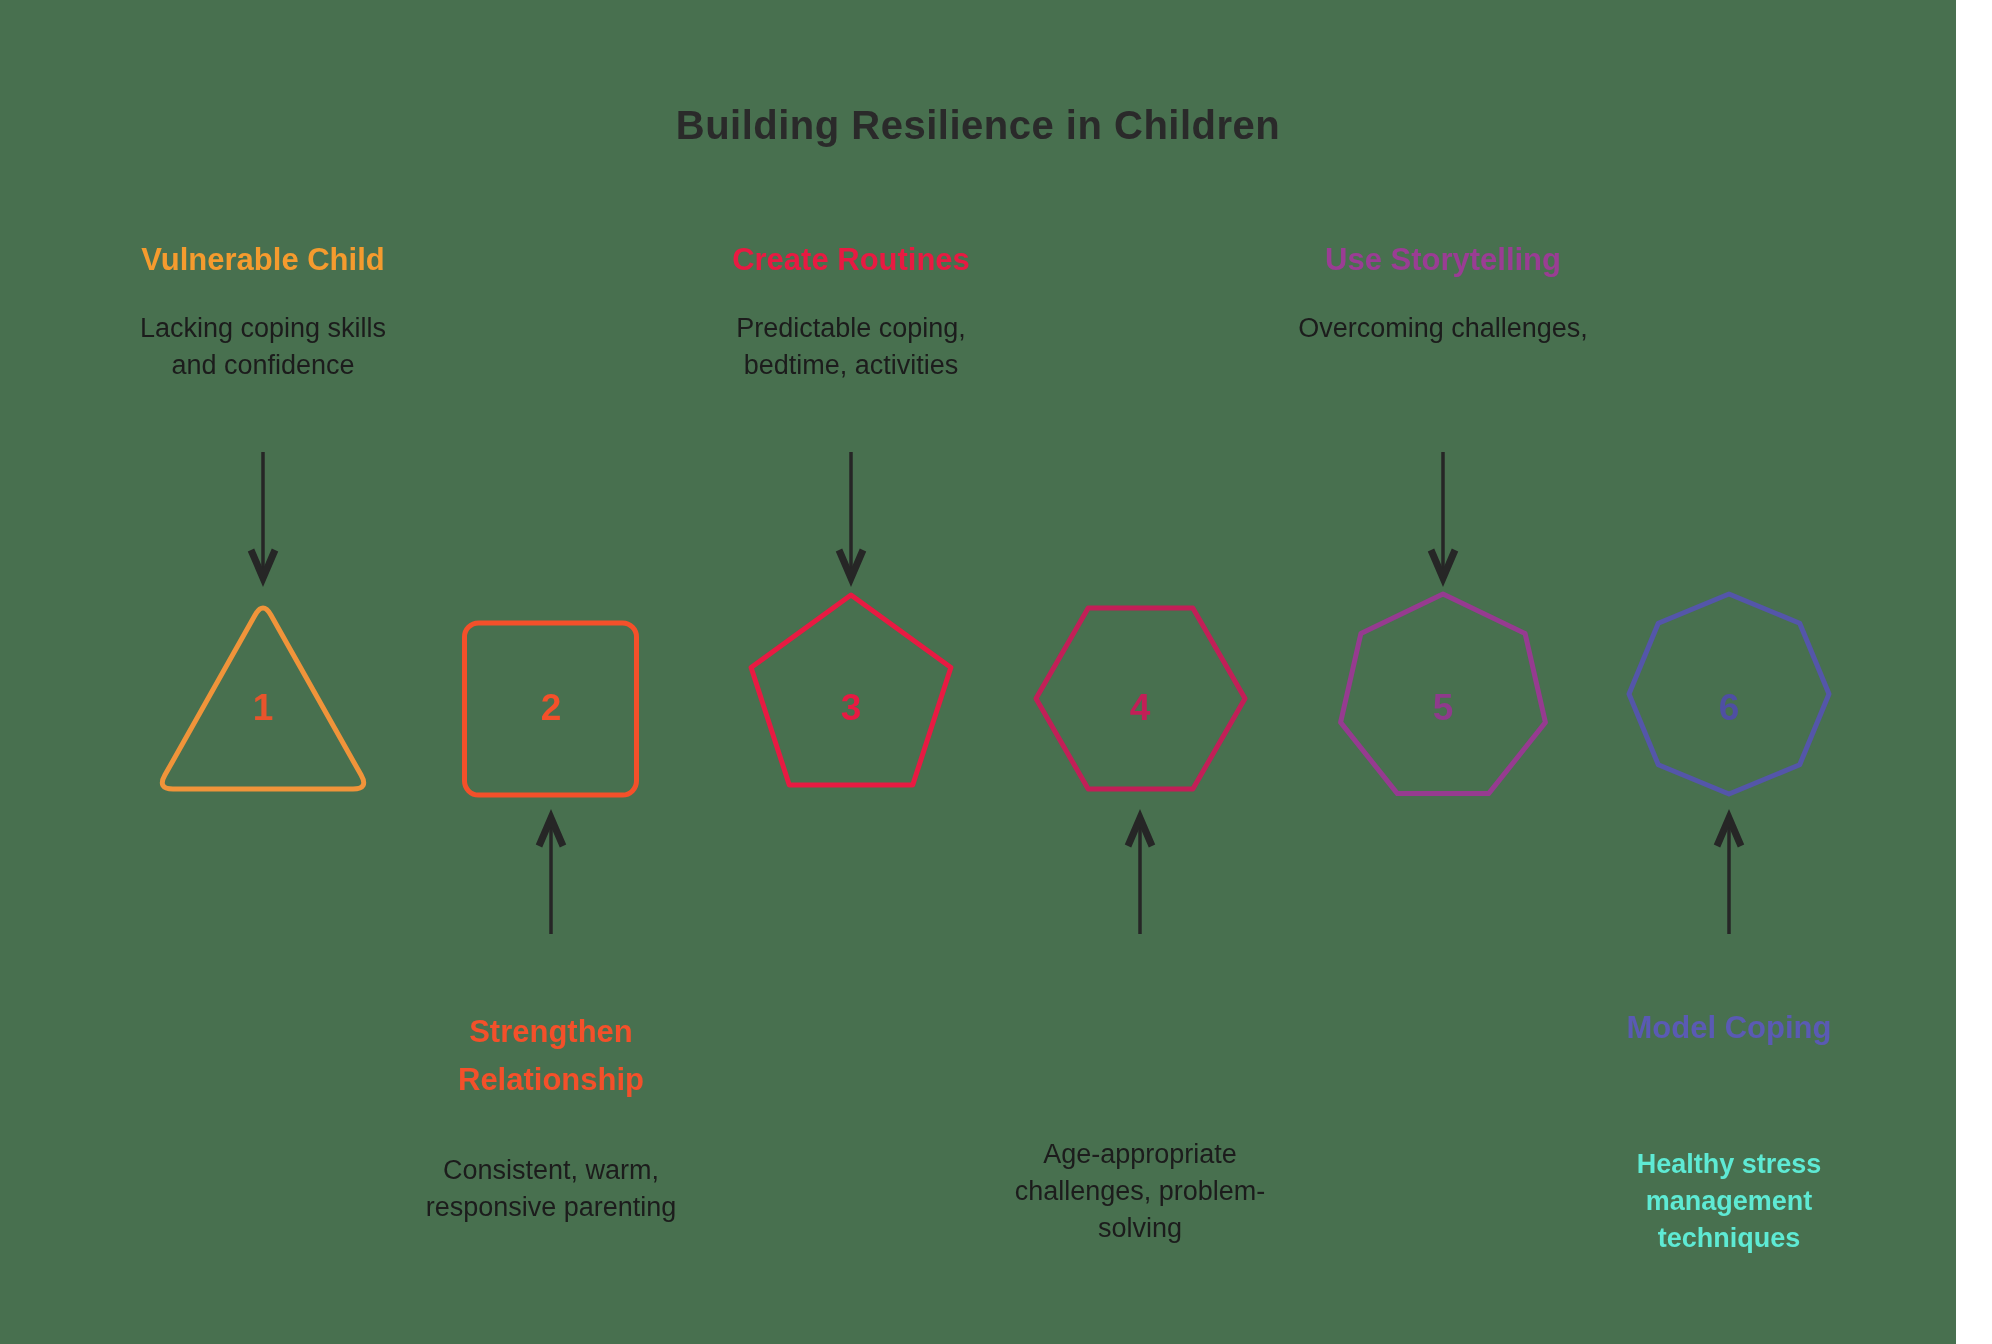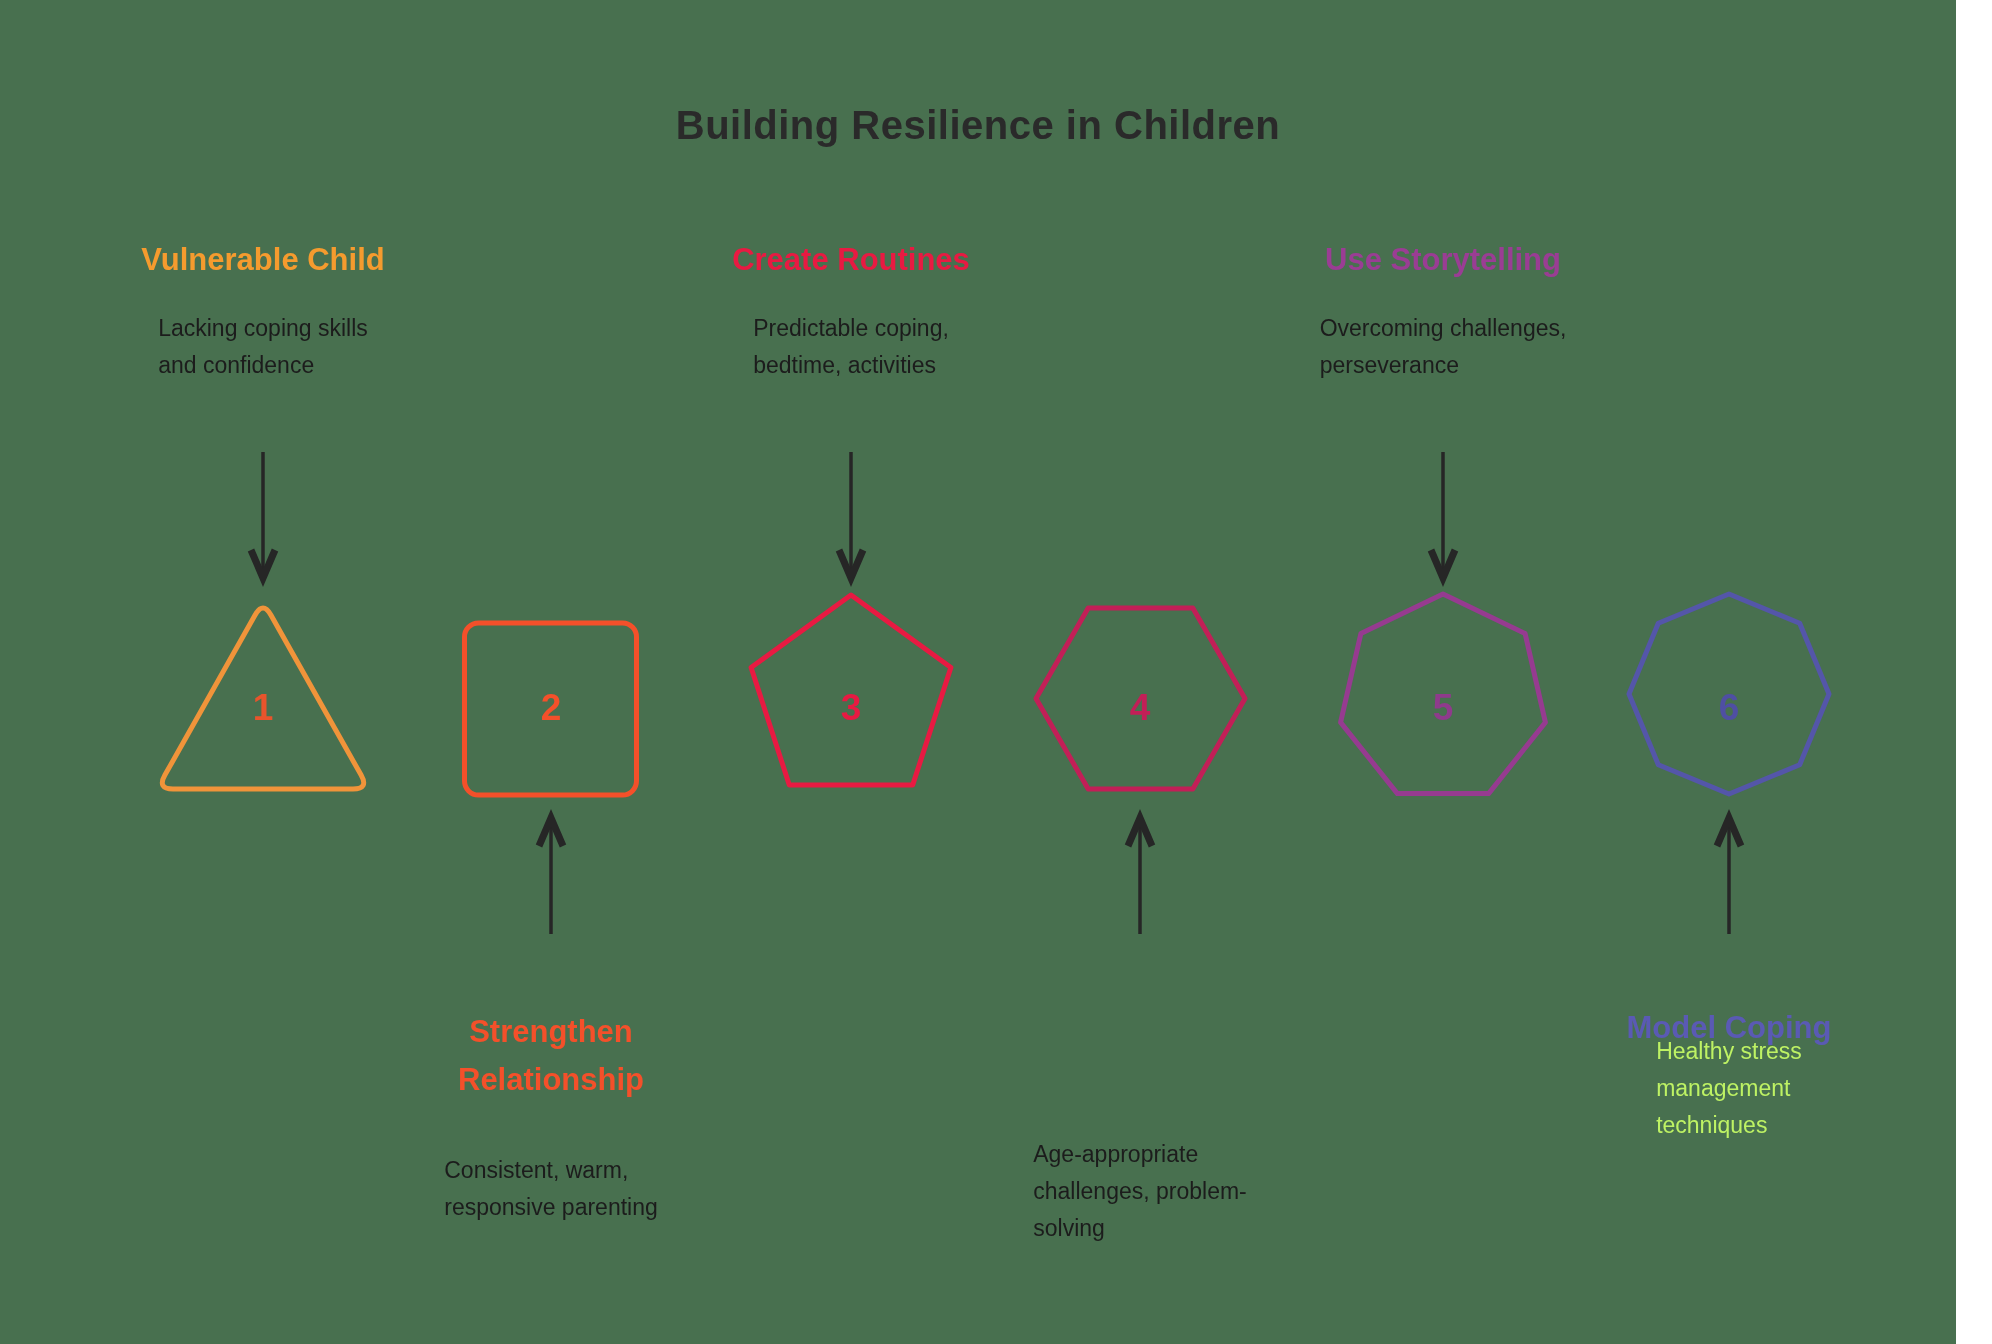--- a/index.html
+++ b/index.html
@@ -17,21 +17,21 @@
   }
   svg.layer{position:absolute;left:0;top:0;}
   .hdr{
     position:absolute;transform:translateX(-50%);
     text-align:center;font-size:31px;font-weight:bold;
     line-height:40px;white-space:nowrap;
   }
   .hdr.two{line-height:48px;}
   .desc{
     position:absolute;transform:translateX(-50%);
-    text-align:left;font-size:23px;font-weight:500;
+    text-align:center;font-size:27px;font-weight:500;
     line-height:37px;white-space:nowrap;
   }
   .num{
     position:absolute;transform:translate(-50%,-50%);
     font-size:37px;font-weight:bold;line-height:1;
   }
 </style>
 </head>
 <body>
 
@@ -101,40 +101,39 @@
   <div class="desc" style="left: 851px; top: 310px; color: rgb(28, 28, 28);">
     <div>Predictable coping,</div>
     <div>bedtime, activities</div>
   </div>
 
   <div class="hdr" style="left: 1443px; top: 240px; color: rgb(154, 61, 148);">
     <div>Use Storytelling</div>
   </div>
   <div class="desc" style="left: 1443px; top: 310px; color: rgb(28, 28, 28);">
     <div>Overcoming challenges,</div>
-    <div>perseverance</div>
   </div>
 
   <div class="hdr two" style="left: 551px; top: 1008px; color: rgb(244, 80, 42);">
     <div>Strengthen</div>
     <div>Relationship</div>
   </div>
   <div class="desc" style="left: 551px; top: 1126px; color: rgb(28, 28, 28); margin-top: 26px;">
     <div>Consistent, warm,</div>
     <div>responsive parenting</div>
   </div>
 
   <div class="desc" style="left: 1140px; top: 1136px; color: rgb(28, 28, 28);">
     <div>Age-appropriate</div>
     <div>challenges, problem-</div>
     <div>solving</div>
   </div>
 
   <div class="hdr" style="left: 1729px; top: 1008px; color: rgb(90, 90, 180);">
     <div>Model Coping</div>
   </div>
-  <div class="desc" style="left: 1729px; top: 1033px; color: #bef264;">
+  <div class="desc" style="left: 1729px; top: 1146px; color: #5eead4; font-weight: bold;">
     <div>Healthy stress</div>
     <div>management</div>
     <div>techniques</div>
   </div>
 
 </div>
 
 </body></html>

